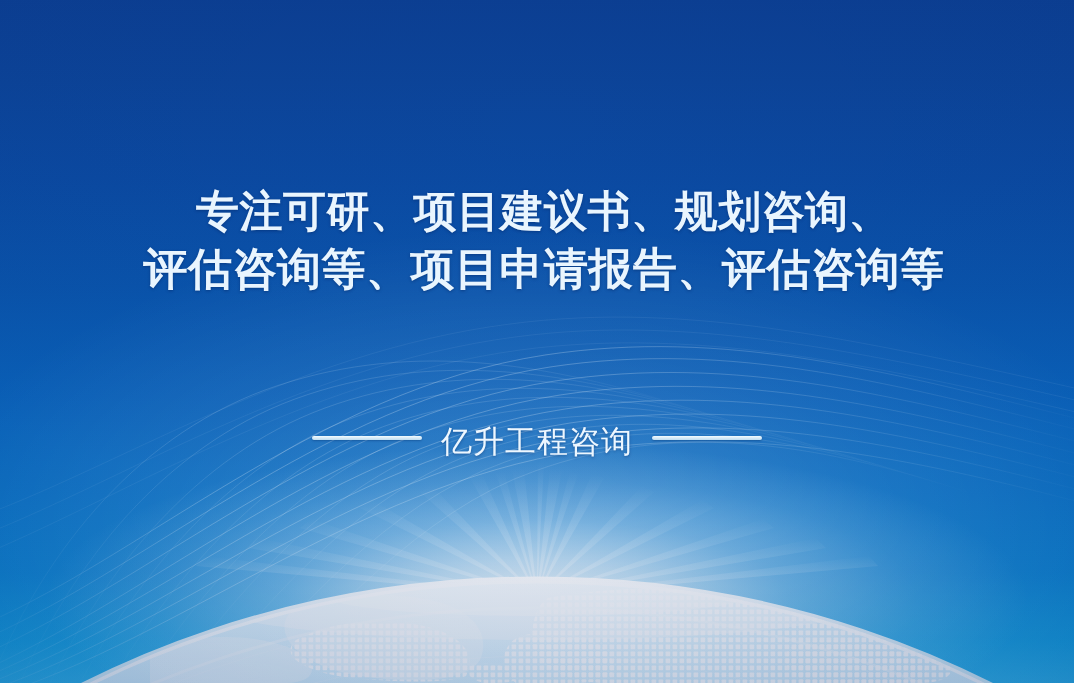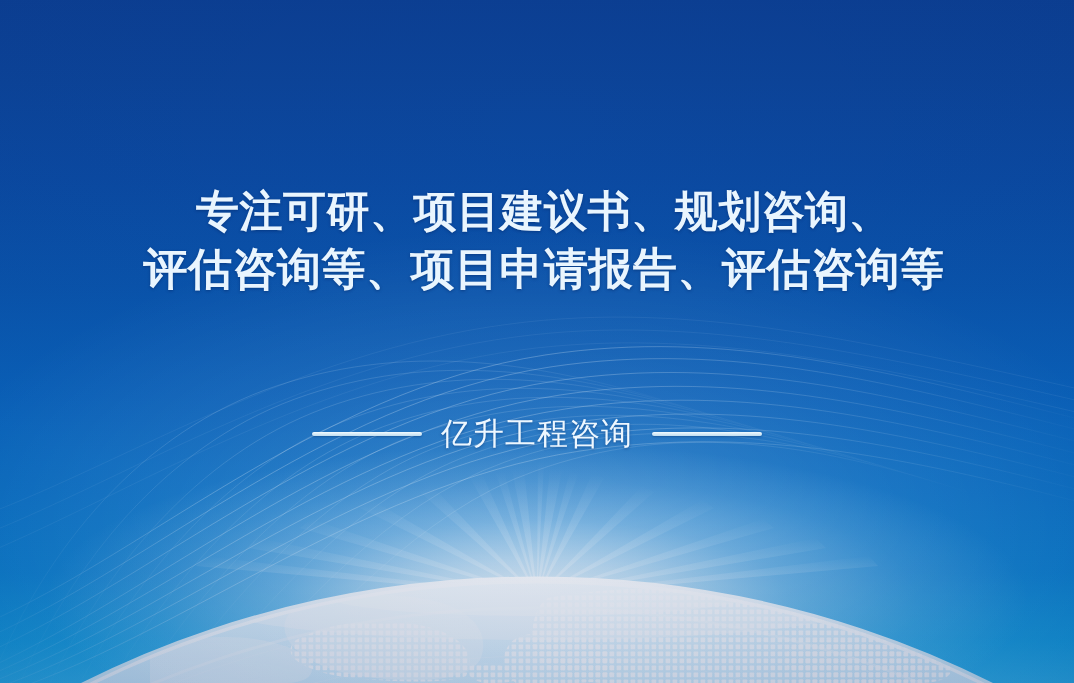--- a/index.html
+++ b/index.html
@@ -94,20 +94,21 @@
     box-shadow: 0 1px 2px rgba(2,40,100,0.35);
   }
   #subtitle {
     color: #edf7ff;
     font-size: 31px;
     font-weight: 400;
     letter-spacing: 1px;
     line-height: 40px;
     text-shadow: 0 1px 3px rgba(2,32,90,0.4);
     white-space: nowrap;
+    margin-top: 8px;
   }
 </style>
 </head>
 <body>
 
 <div id="banner">
 
   <div class="layer">
     <svg viewBox="0 0 1074 683" preserveAspectRatio="none">
       <defs>

